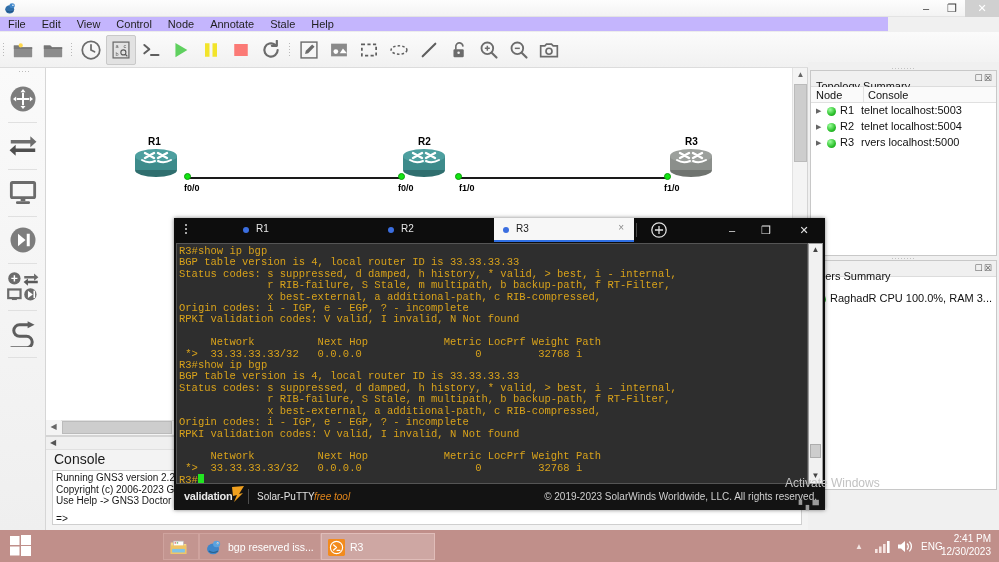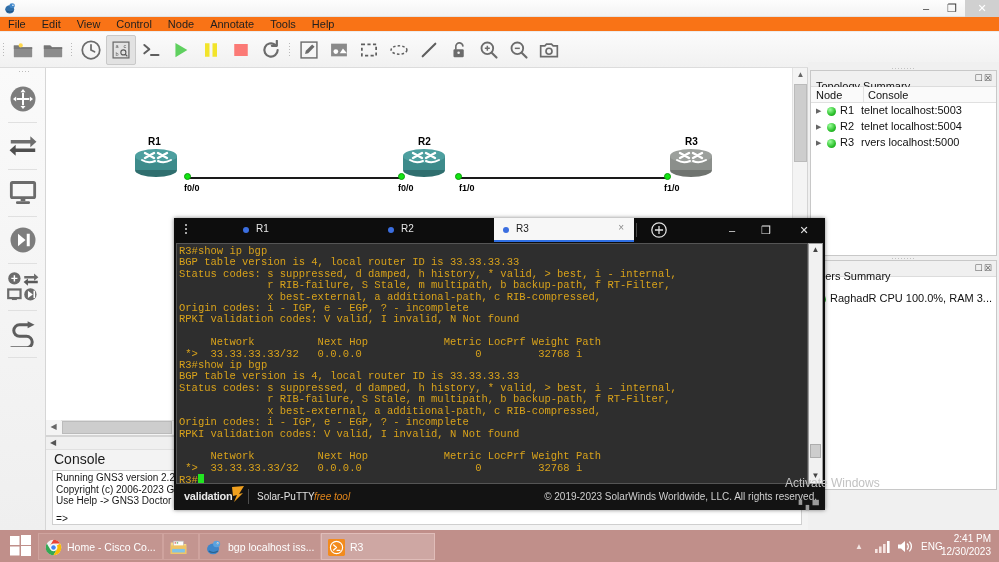--- a/index.html
+++ b/index.html
@@ -28,22 +28,22 @@
   .wbtn {
     position:absolute; top:0; width:26px; height:17px;
     text-align:center; font-size:11px; color:#3a3a3a; line-height:17px;
   }
   #win-min { right:60px; }
   #win-max { right:34px; }
   #win-close { right:0; width:34px; background:#d0d0d0; color:#fff; }
 
   
   #menubar {
-    position:absolute; left:0; top:17px; width:999px; height:15px;
-    background:#f97316; border-bottom:1px solid #ececec;
+    position:absolute; left:0; top:17px; width:888px; height:15px;
+    background:#c4b5fd; border-bottom:1px solid #ececec;
   }
   .menu-item {
     float:left; padding:0 8px; line-height:15px; font-size:11px; color:#1f1f1f;
   }
 
   
   #toolbar {
     position:absolute; left:0; top:32px; width:999px; height:36px;
     background: linear-gradient(#fbfbfb,#f1f1f1);
     border-bottom:1px solid #dcdcdc;
@@ -216,21 +216,21 @@
     <div class="wbtn" id="win-close">✕</div>
   </div>
 
   <div id="menubar">
     <div class="menu-item">File</div>
     <div class="menu-item">Edit</div>
     <div class="menu-item">View</div>
     <div class="menu-item">Control</div>
     <div class="menu-item">Node</div>
     <div class="menu-item">Annotate</div>
-    <div class="menu-item">Tools</div>
+    <div class="menu-item">Stale</div>
     <div class="menu-item">Help</div>
   </div>
 
   <div id="toolbar">
     <div class="tb-grip"></div>
 
     <div class="tb-btn">
       <svg width="22" height="22" viewBox="0 0 24 24">
           <path d="M2 7h7l2 2h11v10a1 1 0 0 1-1 1H3a1 1 0 0 1-1-1z" fill="#8c8c8c"></path>
           <path d="M2 7h7l2 2h11v2H2z" fill="#7a7a7a"></path>
@@ -614,31 +614,20 @@
 <div id="taskbar">
   <div id="start">
     <svg width="22" height="22" viewBox="0 0 22 22" style="position:absolute;left:10px;top:5px;">
       <rect x="0" y="1" width="9.5" height="9" fill="#fff"></rect>
         <rect x="11" y="0" width="10" height="10" fill="#fff"></rect>
       <rect x="0" y="11.5" width="9.5" height="9" fill="#fff"></rect>
         <rect x="11" y="11" width="10" height="10" fill="#fff"></rect>
     </svg>
   </div>
 
-  <div class="task" style="left:38px; width:125px;">
-    <svg class="ic" viewBox="0 0 24 24">
-      <circle cx="12" cy="12" r="11" fill="#f1f1f1"></circle>
-      <path d="M12 1a11 11 0 0 1 9.5 5.5H12a5.5 5.5 0 0 0-4.8 2.8z" fill="#ea4335"></path>
-      <path d="M2.5 6.5A11 11 0 0 0 12 23l4.7-8.2a5.5 5.5 0 0 1-9.4-.3z" fill="#34a853"></path>
-      <path d="M21.5 6.5A11 11 0 0 1 12 23l4.7-8.2a5.5 5.5 0 0 0 .1-5.5z" fill="#fbbc05"></path>
-      <circle cx="12" cy="12" r="4.4" fill="#fff"></circle>
-        <circle cx="12" cy="12" r="3.2" fill="#4285f4"></circle>
-    </svg>
-    <span class="tl">Home - Cisco Co...</span>
-  </div>
 
   <div class="task" style="left:163px; width:36px;">
     <svg class="ic" viewBox="0 0 24 24">
       <path d="M1 5h8l2 2h12v14H1z" fill="#f7d98a"></path>
       <rect x="5" y="3" width="14" height="8" fill="#fdfdfd" stroke="#bbb"></rect>
       <rect x="6.5" y="4.5" width="2" height="2" fill="#e36a6a"></rect>
         <rect x="9.5" y="4.5" width="2" height="2" fill="#6aae6a"></rect>
       <path d="M1 9h22v12H1z" fill="#efc464"></path>
         <rect x="3" y="14" width="18" height="5" fill="#7fc3e8"></rect>
     </svg>
@@ -646,21 +635,21 @@
   </div>
 
   <div class="task" style="left:199px; width:122px;">
     <svg class="ic" viewBox="0 0 24 24">
       <ellipse cx="10" cy="14" rx="8.5" ry="7.5" fill="#3f86c9"></ellipse>
       <ellipse cx="15" cy="7" rx="5" ry="4.6" fill="#5ba2de"></ellipse>
       <circle cx="16.5" cy="6" r="1.4" fill="#fff"></circle>
         <circle cx="16.8" cy="6" r="0.7" fill="#222"></circle>
       <path d="M4 17 q6 4 13 0" stroke="#2a628f" stroke-width="1.6" fill="none"></path>
     </svg>
-    <span class="tl">bgp localhost iss...</span>
+    <span class="tl">bgp reserved iss...</span>
   </div>
 
   <div class="task active" style="left:321px; width:114px;">
     <svg class="ic" viewBox="0 0 24 24">
       <rect x="0" y="0" width="24" height="24" rx="2" fill="#f28b1e"></rect>
       <circle cx="12" cy="12" r="8.6" fill="none" stroke="#fff" stroke-width="1.6"></circle>
       <path d="M8 8.5l4 3.5-4 3.5" stroke="#fff" stroke-width="1.8" fill="none" stroke-linecap="round" stroke-linejoin="round"></path>
       <path d="M12.8 16h4" stroke="#fff" stroke-width="1.8" stroke-linecap="round"></path>
     </svg>
     <span class="tl">R3</span>

